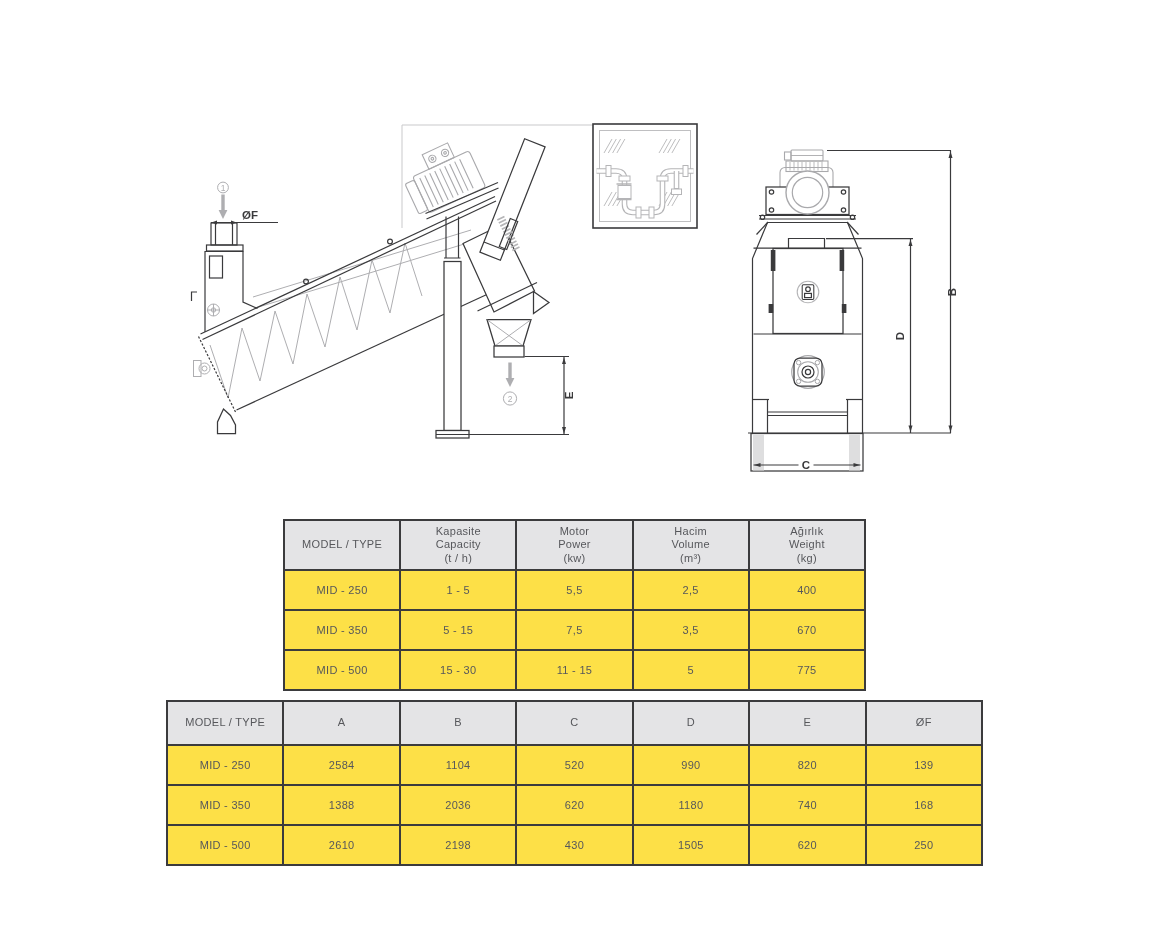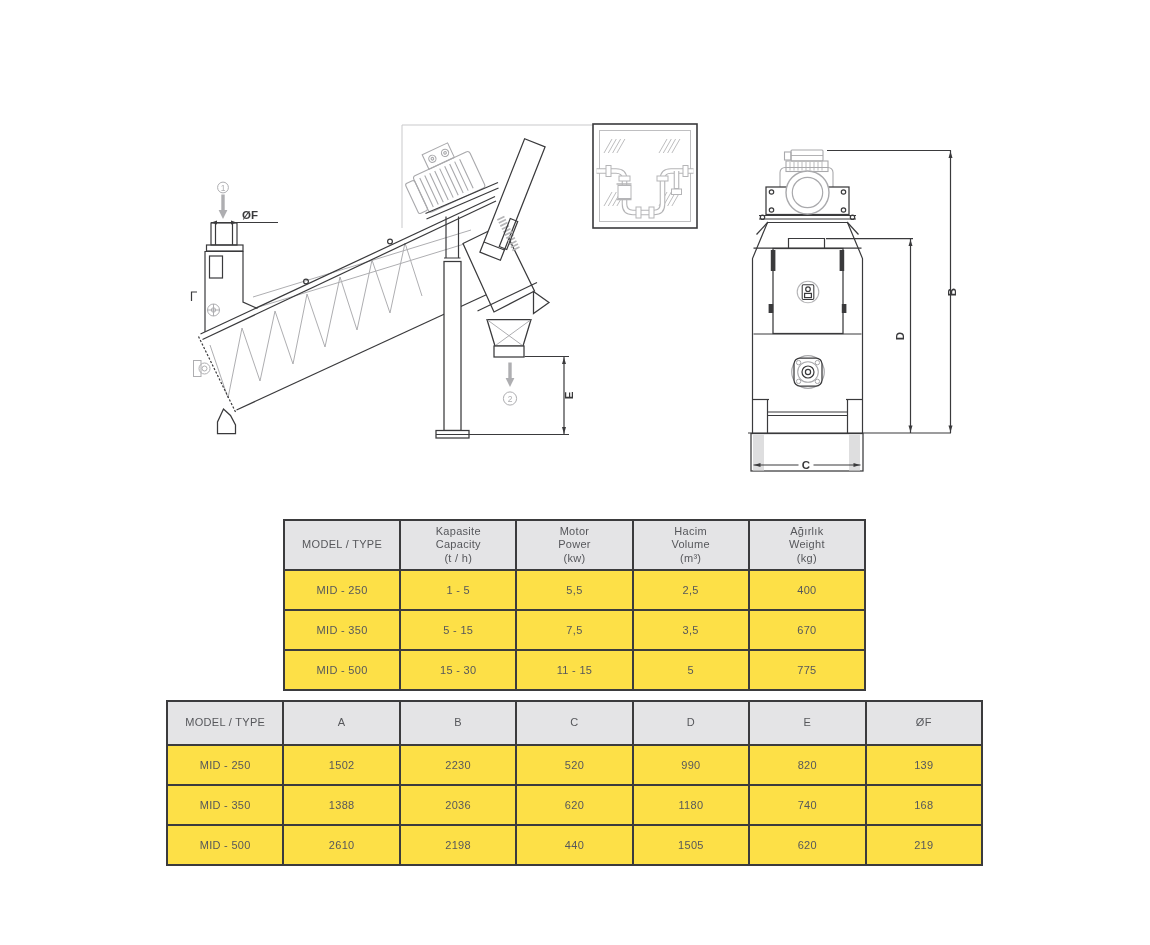--- a/index.html
+++ b/index.html
@@ -335,42 +335,42 @@
               <span class="hl">E</span>
             </th>
         <th>
               <span class="hl">ØF</span>
             </th>
       </tr>
     </thead>
     <tbody>
       <tr>
         <td>MID - 250</td>
-        <td>1502</td>
-        <td>2230</td>
+        <td>2584</td>
+        <td>1104</td>
         <td>520</td>
         <td>990</td>
         <td>820</td>
         <td>139</td>
       </tr>
       <tr>
         <td>MID - 350</td>
         <td>1388</td>
         <td>2036</td>
         <td>620</td>
         <td>1180</td>
         <td>740</td>
         <td>168</td>
       </tr>
       <tr>
         <td>MID - 500</td>
         <td>2610</td>
         <td>2198</td>
-        <td>440</td>
+        <td>430</td>
         <td>1505</td>
         <td>620</td>
-        <td>219</td>
+        <td>250</td>
       </tr>
     </tbody>
   </table>
 </div>
 
 </div>
 
 </body></html>

